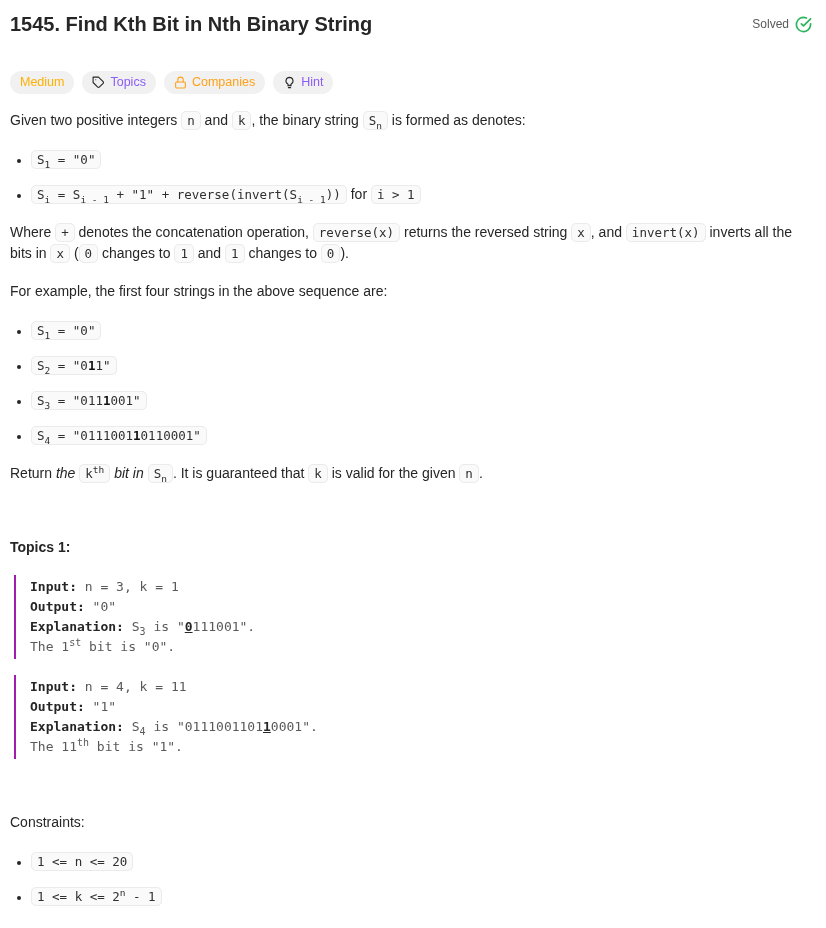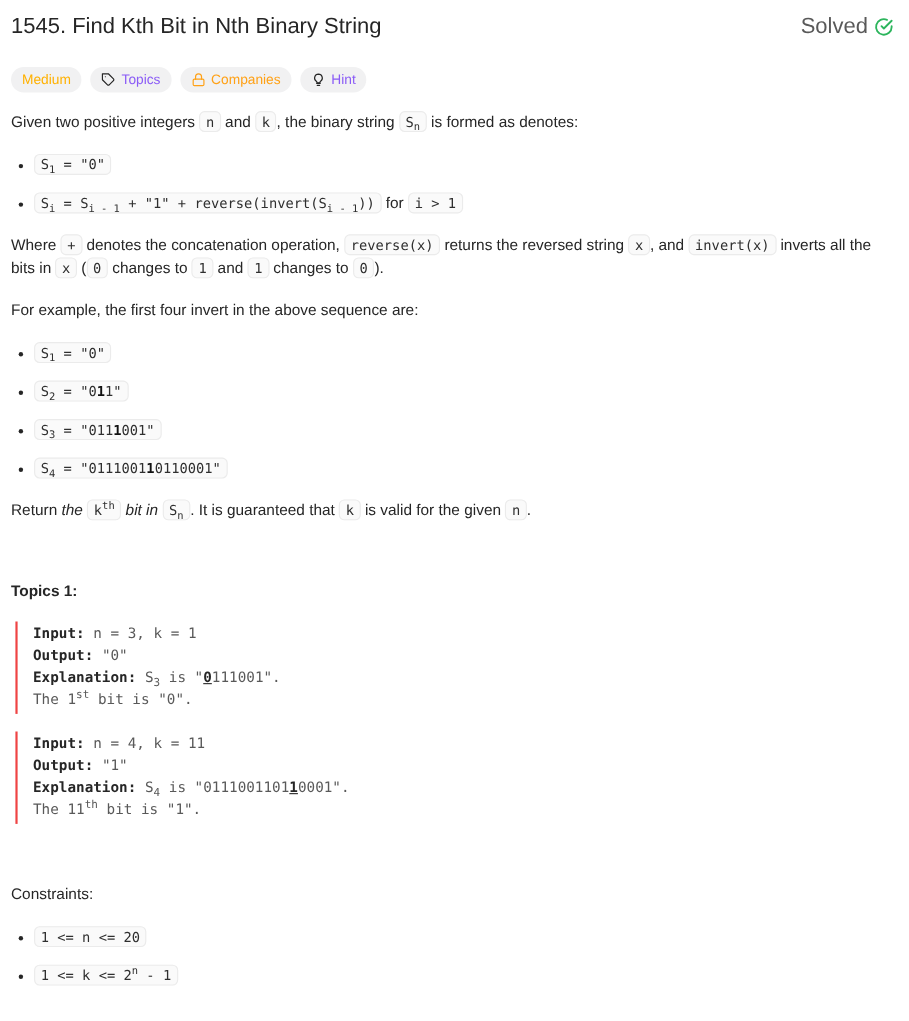--- a/index.html
+++ b/index.html
@@ -7,26 +7,26 @@
   body {
     width: 826px; height: 928px; overflow: hidden;
     background: #ffffff; color: #262626;
     font-family: "Liberation Sans", sans-serif;
     font-size: 14px;
   }
   .page { padding: 10px 14px 0 10px; }
 
   
   .title-row { display: flex; justify-content: space-between; align-items: center; }
-  .page-title { font-size: 20px; font-weight: 400; margin: 0; line-height: 28px; }
-  .solved { display: inline-flex; align-items: center; gap: 6px; color: #595959; font-size: 20px; }
+  .page-title { font-size: 20px; font-weight: 700; margin: 0; line-height: 28px; }
+  .solved { display: inline-flex; align-items: center; gap: 6px; color: #595959; font-size: 12px; }
   .solved svg { display: block; }
 
   
-  .badge-row { display: flex; gap: 8px; margin-top: 23px; }
+  .badge-row { display: flex; gap: 8px; margin-top: 33px; }
   .badge {
     display: inline-flex; align-items: center; gap: 5px;
     background: #f1f1f2; border-radius: 21px;
     padding: 4px 10px; font-size: 12.5px; line-height: 15px;
     color: #8b5cf6; cursor: pointer; user-select: none;
   }
   .badge svg { display: block; }
   .badge-medium { color: #ffb100; }
   .badge-companies { color: #ffa116; }
 
@@ -49,21 +49,21 @@
   ul { margin: 14px 0; padding-left: 21px; }
   li { margin: 0 0 12px 0; line-height: 22px; }
   li::marker { font-size: 12px; color: #262626; }
   em { font-style: italic; }
 
   .example-title { font-weight: bold; margin: 16px 0; color: #262626; }
   pre.example {
     font-family: "DejaVu Sans Mono", monospace;
     font-size: 13px; line-height: 20px;
     color: #595959;
-    border-left: 2px solid #ef4444;
+    border-left: 2px solid #a21caf;
     margin: 16px 0 16px 4px;
     padding: 2px 0 2px 14px;
     white-space: pre-wrap;
   }
   pre.example strong { color: #262626; font-weight: bold; }
   pre.example sub, pre.example sup { font-size: 10px; line-height: 0; }
   .hl { font-weight: bold; text-decoration: underline; color: #262626; }
 
   .gap { height: 21px; }
   .constraints-title { font-weight: normal; margin: 16px 0; }
@@ -124,21 +124,21 @@
 
     <p class="para"><span>Given two positive integers </span><code><span>n</span></code><span> and </span><code><span>k</span></code><span>, the binary string </span><code><span>S</span><sub>n</sub></code><span> is formed as denotes:</span></p>
 
     <ul>
       <li><code><span>S</span><sub>1</sub><span> = "0"</span></code></li>
       <li><code><span>S</span><sub>i</sub><span> = </span><span>S</span><sub>i - 1</sub><span> + "1" + reverse(invert(</span><span>S</span><sub>i - 1</sub><span>))</span></code><span> for </span><code><span>i &gt; 1</span></code></li>
     </ul>
 
     <p class="para"><span>Where </span><code><span>+</span></code><span> denotes the concatenation operation, </span><code><span>reverse(x)</span></code><span> returns the reversed string </span><code><span>x</span></code><span>, and </span><code><span>invert(x)</span></code><span> inverts all the bits in </span><code><span>x</span></code><span> (</span><code><span>0</span></code><span> changes to </span><code><span>1</span></code><span> and </span><code><span>1</span></code><span> changes to </span><code><span>0</span></code><span>).</span></p>
 
-    <p class="para">For example, the first four invert in the above sequence are:</p>
+    <p class="para">For example, the first four strings in the above sequence are:</p>
 
     <ul>
       <li><code><span>S</span><sub>1</sub><span> = "0"</span><strong></strong><span></span></code></li>
       <li><code><span>S</span><sub>2</sub><span> = "0</span><strong>1</strong><span>1"</span></code></li>
       <li><code><span>S</span><sub>3</sub><span> = "011</span><strong>1</strong><span>001"</span></code></li>
       <li><code><span>S</span><sub>4</sub><span> = "0111001</span><strong>1</strong><span>0110001"</span></code></li>
     </ul>
 
     <p class="para"><span>Return </span><em>the </em><code><span>k</span><sup>th</sup></code><em> bit in </em><code><span>S</span><sub>n</sub></code><span>. It is guaranteed that </span><code><span>k</span></code><span> is valid for the given </span><code><span>n</span></code><span>.</span></p>
 

